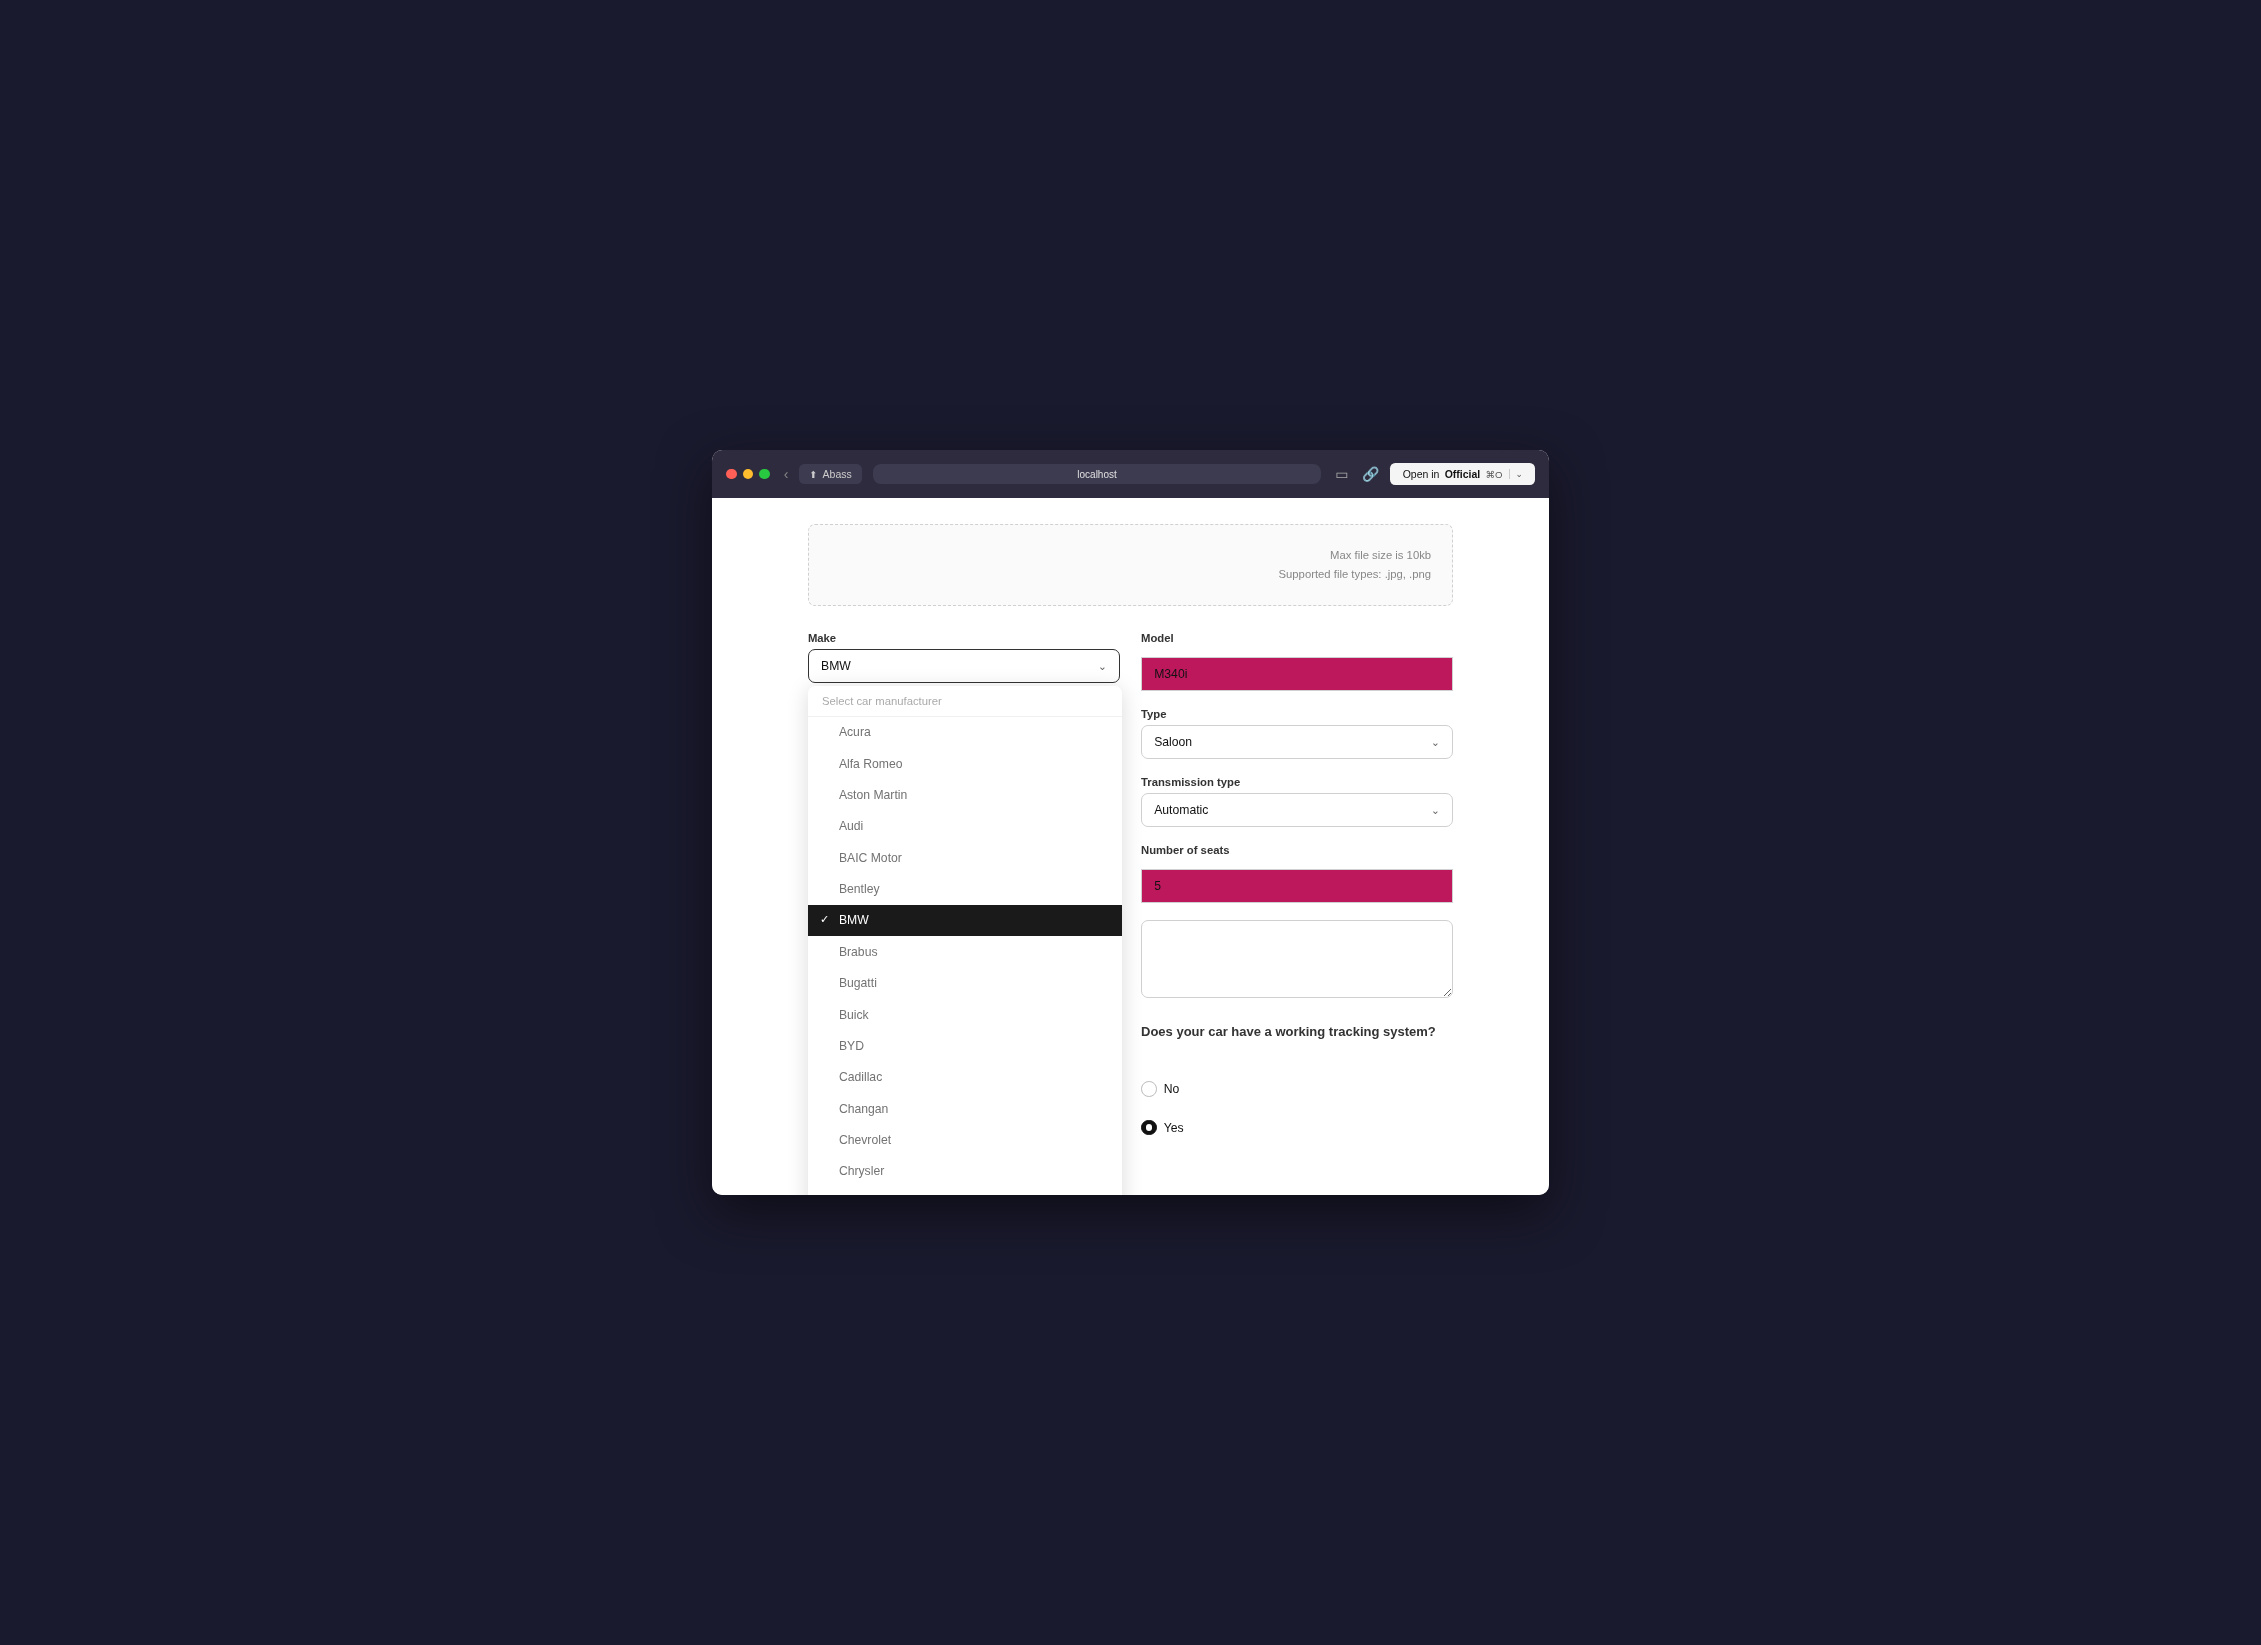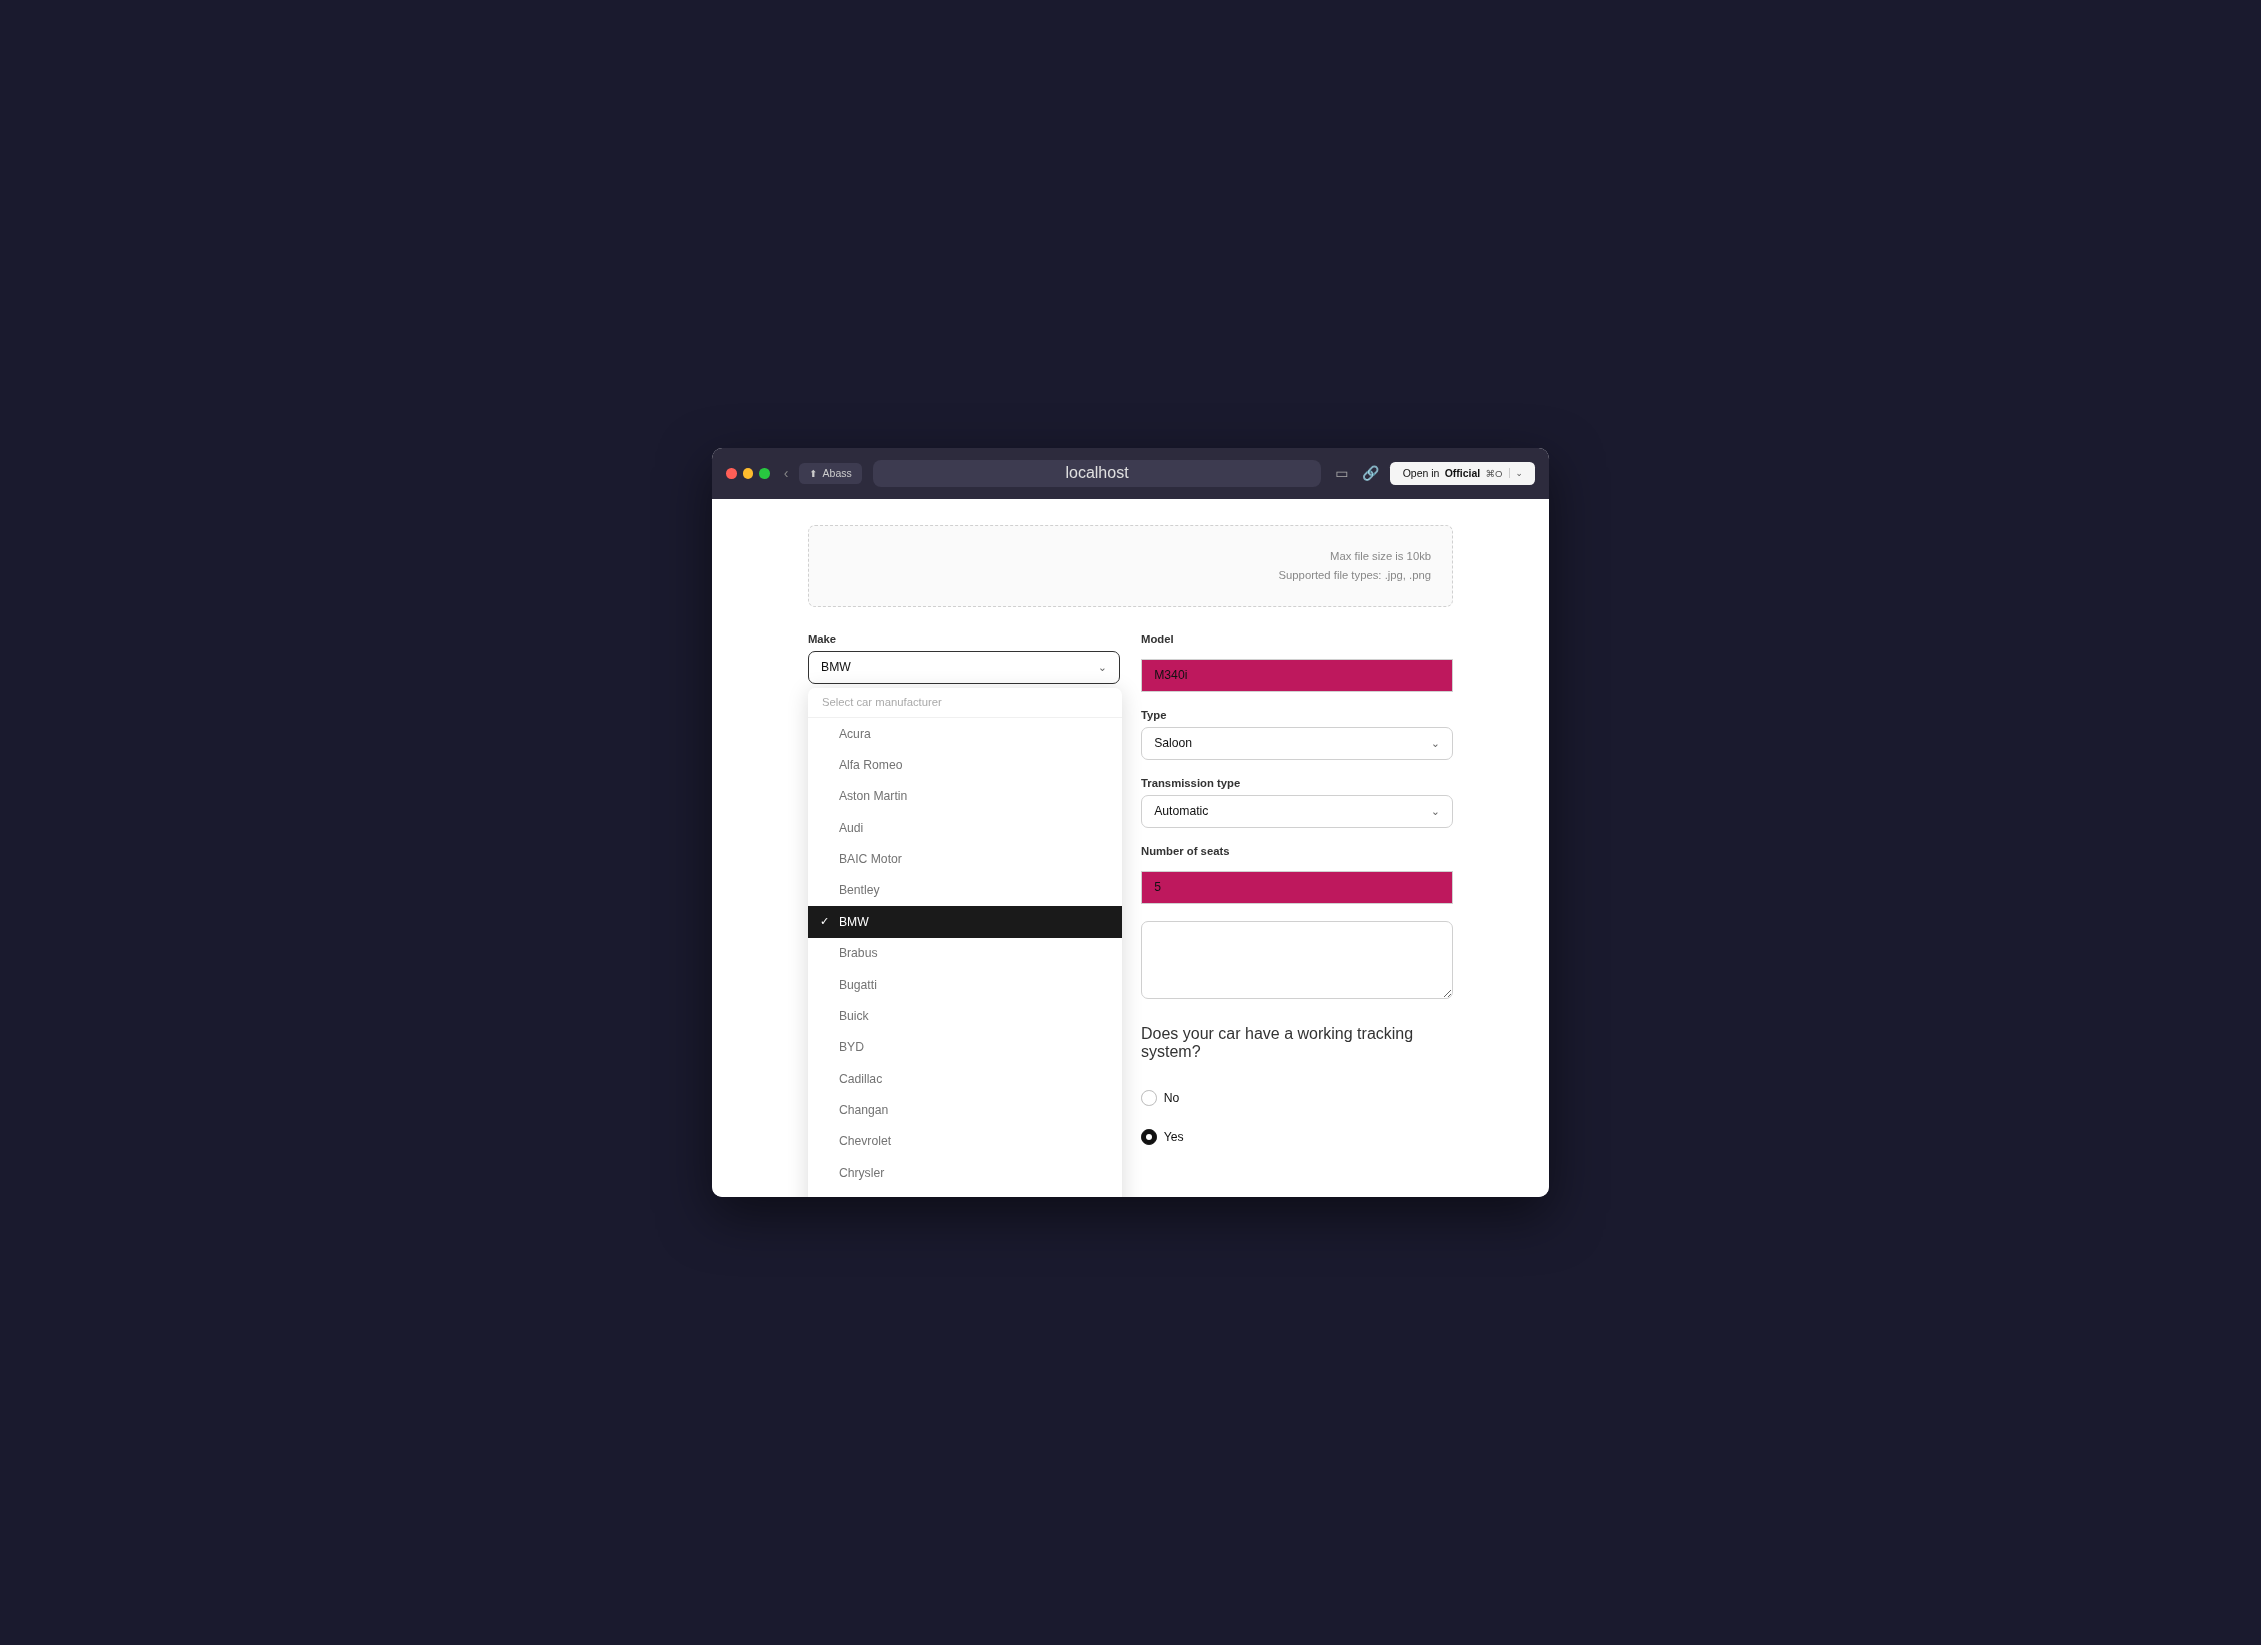--- a/index.html
+++ b/index.html
@@ -66,21 +66,21 @@
     .tab-item .upload-icon {
       font-size: 9.6px;
     }
 
     .url-bar {
       flex: 1;
       background: #3d3b50;
       color: #e0e0e0;
       padding: 4.4px 12.2px;
       border-radius: 8px;
-      font-size: 16px;
+      font-size: 10px;
       text-align: center;
     }
 
     .browser-actions {
       display: flex;
       align-items: center;
       gap: 7px;
     }
 
     .icon-btn {
@@ -249,24 +249,24 @@
       display: flex;
       flex-direction: column;
       gap: 17.4px;
     }
 
     .tracking-section {
       margin-top: 8.7px;
     }
 
     .tracking-question {
-      font-size: 16px;
-      font-weight: 400;
+      font-size: 13px;
+      font-weight: 700;
       color: #333;
-      margin-bottom: 13px;
+      margin-bottom: 26px;
     }
 
     .radio-group {
       display: flex;
       flex-direction: column;
       gap: 7px;
     }
 
     .radio-item {
       display: flex;

